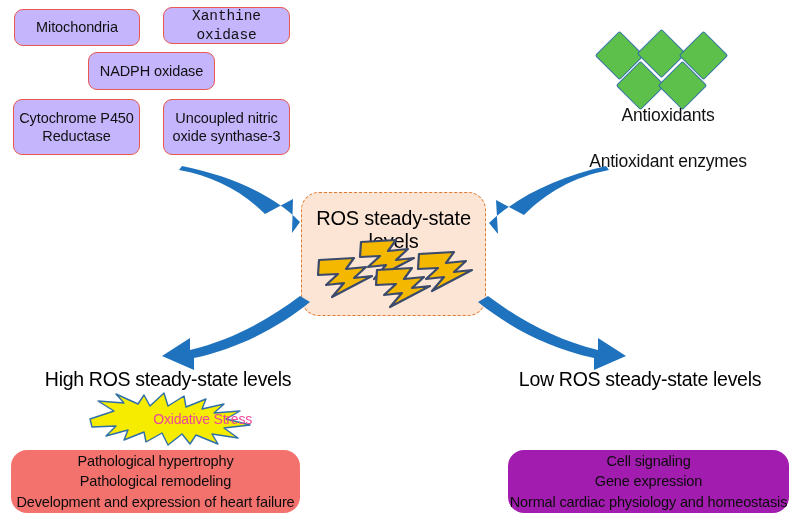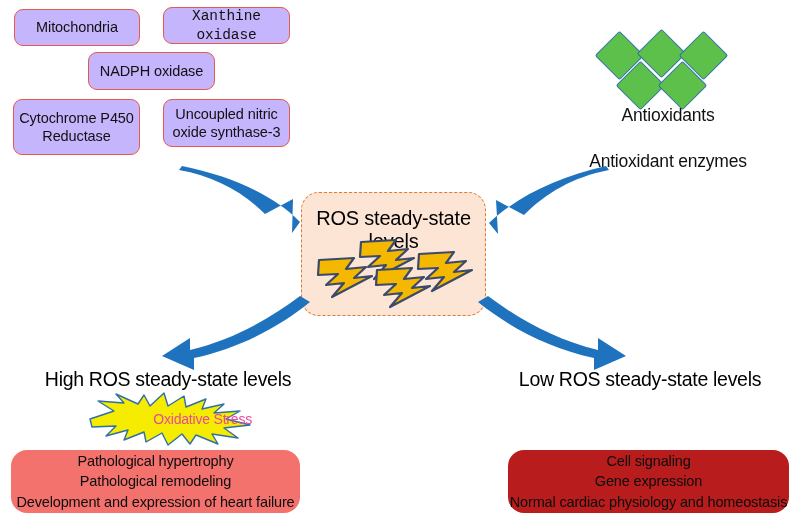--- a/index.html
+++ b/index.html
@@ -139,21 +139,21 @@
 
   <div class="src-box" style="left:88px; top:52px; width:127px; height:38px;">
     <span>NADPH oxidase</span>
   </div>
 
   <div class="src-box" style="left:13px; top:99px; width:127px; height:56px; white-space:pre-line;">
     <span>Cytochrome P450
 Reductase</span>
   </div>
 
-  <div class="src-box" style="left:163px; top:99px; width:127px; height:48px; white-space:pre-line;">
+  <div class="src-box" style="left:163px; top:99px; width:127px; height:56px; white-space:pre-line;">
     <span>Uncoupled nitric
 oxide synthase-3</span>
   </div>
 
   <div class="diamonds" style="left:598px; top:32px;">
     <div class="dia" style="left:4px;  top:6px;"></div>
     <div class="dia" style="left:46px; top:4px;"></div>
     <div class="dia" style="left:88px; top:6px;"></div>
     <div class="dia" style="left:25px; top:36px;"></div>
     <div class="dia" style="left:67px; top:36px;"></div>
@@ -244,19 +244,19 @@
     </svg>
     <div class="burst-text">Oxidative Stress</div>
   </div>
 
   <div class="outcome-box" style="left:11px; top:450px; width:289px; height:63px; background:#f4726e;">
     <div>Pathological hypertrophy</div>
     <div>Pathological remodeling</div>
     <div>Development and expression of heart failure</div>
   </div>
 
-  <div class="outcome-box" style="left:508px; top:450px; width:281px; height:63px; background:#b91c1c;">
+  <div class="outcome-box" style="left:508px; top:450px; width:281px; height:63px; background:#a21caf;">
     <div>Cell signaling</div>
     <div>Gene expression</div>
     <div>Normal cardiac physiology and homeostasis</div>
   </div>
 
 </div>
 
 </body></html>

